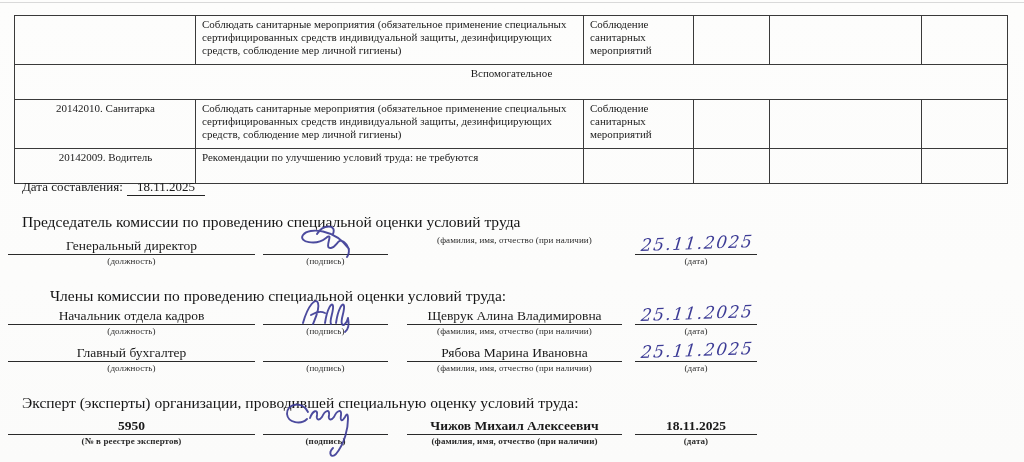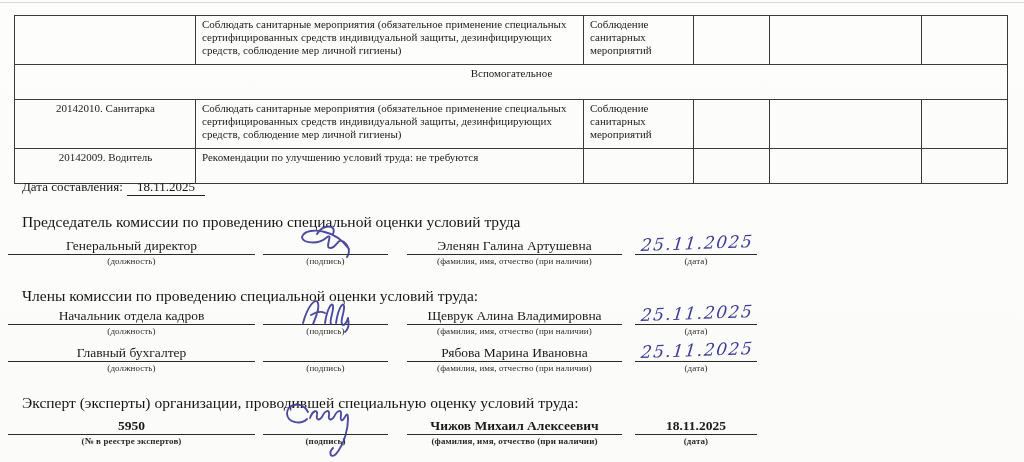--- a/index.html
+++ b/index.html
@@ -47,21 +47,21 @@
   .compose .val{
     border-bottom:1px solid #222;
     padding:0 10px 1px 10px;margin-left:4px;
   }
   
   .sec-title{
     position:absolute;left:22px;
     font-size:15.5px;color:#151515;white-space:nowrap;
   }
   .t-chair{top:213px;}
-  .t-members{top:287px;}
+  .t-members{top:287px;margin-left:28px;}
   .t-expert{top:394px;}
   
   .sigrow{position:absolute;left:0;width:924px;height:34px;}
   .sr-chair{top:234px;}
   .sr-m1{top:304px;}
   .sr-m2{top:341px;}
   .sr-exp{top:414px;font-weight:bold;}
   .sc{position:absolute;top:0;text-align:center;}
   .sc .line{
     border-bottom:1px solid #2a2a2a;
@@ -161,23 +161,20 @@
     </div>
     <div class="sc sc2">
       <div class="line">
         <svg class="sig-svg sig-chair" viewBox="0 0 86 40">
           <path d="M66,28 C52,8 26,6 20,14 C15,21 33,25 43,17 C52,10 40,28 48,27 C54,26 55,16 61,21 C65,24 68,30 64,36 M34,13 C40,3 54,3 50,13"></path>
         </svg>
       </div>
       <div class="lbl">(подпись)</div>
     </div>
     <div class="sc sc3">
-      <div class="line">
-          <span>Эленян Галина Артушевна</span>
-        </div>
       <div class="lbl">(фамилия, имя, отчество (при наличии)</div>
     </div>
     <div class="sc sc4">
       <div class="line">
           <span class="hand">25.11.2025</span>
         </div>
       <div class="lbl">(дата)</div>
     </div>
   </div>
 

